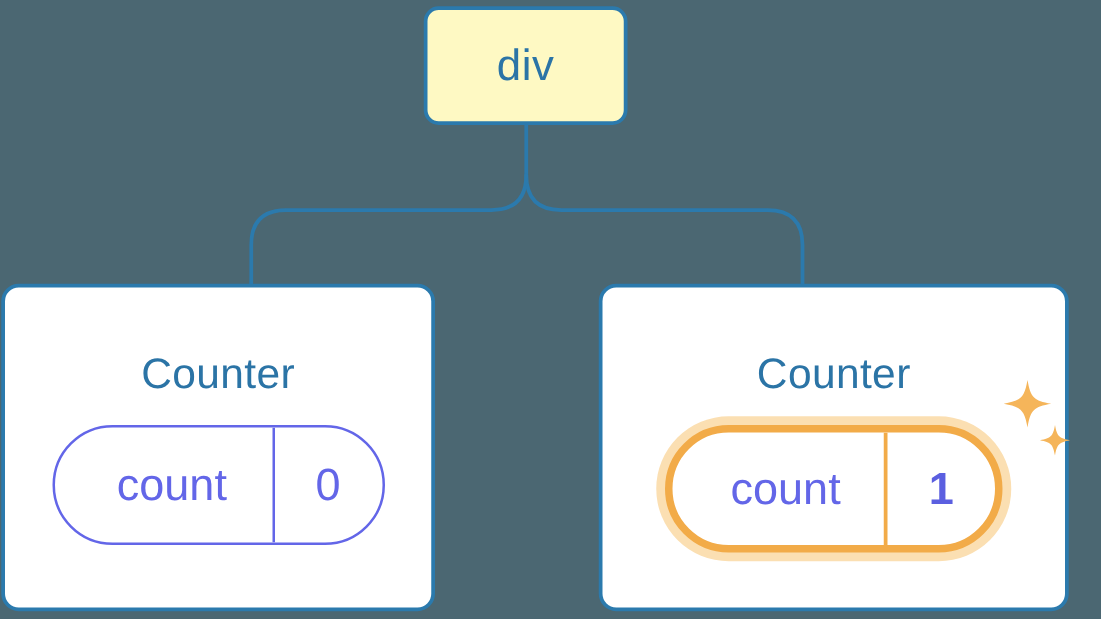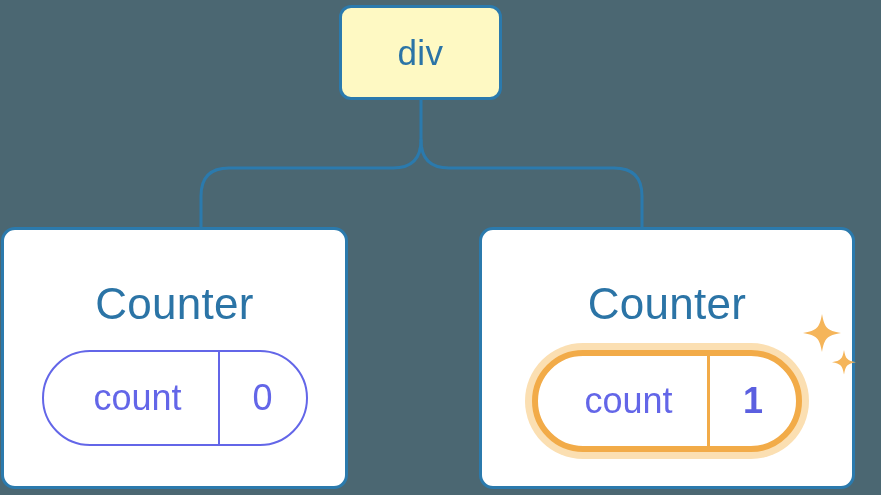--- a/index.html
+++ b/index.html
@@ -57,21 +57,21 @@
     border: 3px solid #2b7aad;
     border-radius: 14px;
     display: flex;
     flex-direction: column;
     align-items: center;
   }
   .card-left  { left: 1px;   width: 347px; }
   .card-right { left: 479px; width: 376px; }
 
   .card-title {
-    font-size: 44px;
+    font-size: 34px;
     color: #2b74a6;
     letter-spacing: 0.3px;
     line-height: 1;
     margin-top: 52px;
   }
 
   
   .pill-wrap {
     position: relative;
     margin-top: 24px;

